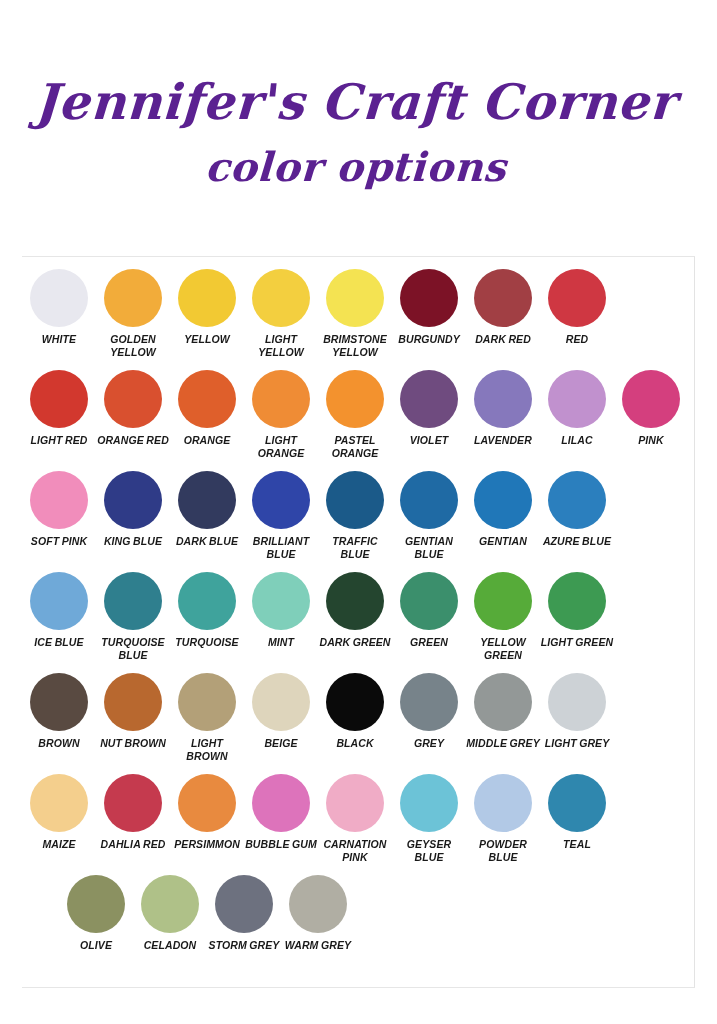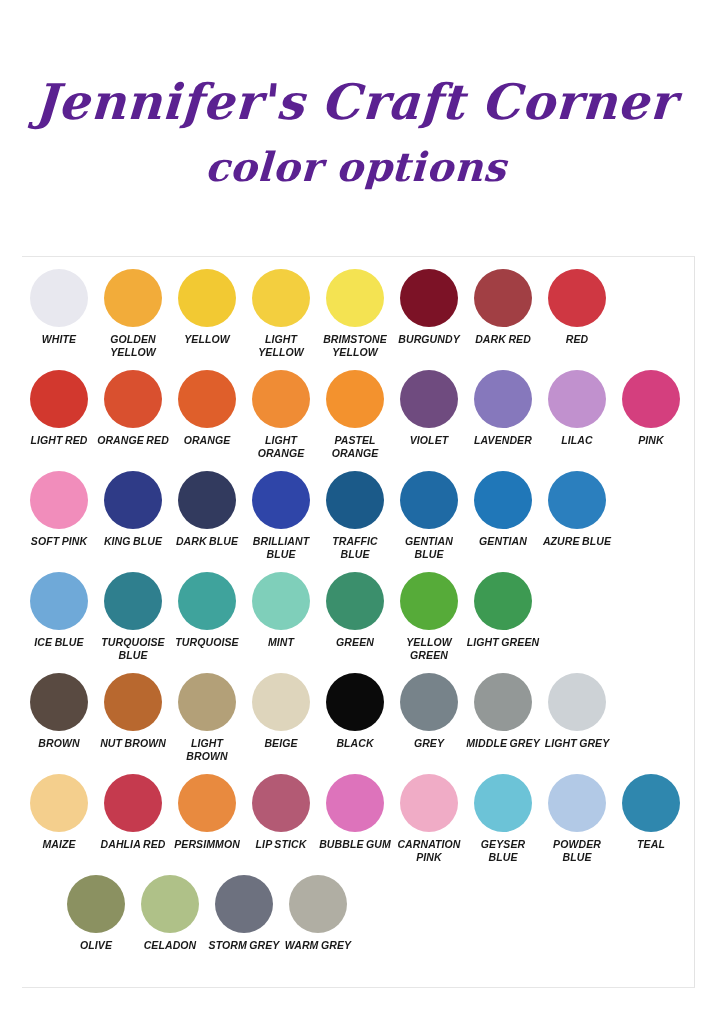--- a/index.html
+++ b/index.html
@@ -244,20 +244,24 @@
           </div>
           <div class="swatch-cell">
             <span class="dot" style="background: rgb(63, 163, 156);"></span>
             <span class="swatch-label">TURQUOISE</span>
           </div>
           <div class="swatch-cell">
             <span class="dot" style="background: rgb(127, 207, 186);"></span>
             <span class="swatch-label">MINT</span>
           </div>
           <div class="swatch-cell">
+            <span class="dot" style="background: rgb(36, 69, 47);"></span>
+            <span class="swatch-label">DARK GREEN</span>
+          </div>
+          <div class="swatch-cell">
             <span class="dot" style="background: rgb(59, 143, 108);"></span>
             <span class="swatch-label">GREEN</span>
           </div>
           <div class="swatch-cell">
             <span class="dot" style="background: rgb(86, 171, 57);"></span>
             <span class="swatch-label">YELLOW GREEN</span>
           </div>
           <div class="swatch-cell">
             <span class="dot" style="background: rgb(61, 154, 82);"></span>
             <span class="swatch-label">LIGHT GREEN</span>
@@ -304,24 +308,20 @@
           </div>
           <div class="swatch-cell">
             <span class="dot" style="background: rgb(197, 58, 78);"></span>
             <span class="swatch-label">DAHLIA RED</span>
           </div>
           <div class="swatch-cell">
             <span class="dot" style="background: rgb(232, 138, 63);"></span>
             <span class="swatch-label">PERSIMMON</span>
           </div>
           <div class="swatch-cell">
-            <span class="dot" style="background: rgb(179, 90, 116);"></span>
-            <span class="swatch-label">LIP STICK</span>
-          </div>
-          <div class="swatch-cell">
             <span class="dot" style="background: rgb(221, 115, 187);"></span>
             <span class="swatch-label">BUBBLE GUM</span>
           </div>
           <div class="swatch-cell">
             <span class="dot" style="background: rgb(240, 172, 198);"></span>
             <span class="swatch-label">CARNATION PINK</span>
           </div>
           <div class="swatch-cell">
             <span class="dot" style="background: rgb(108, 195, 215);"></span>
             <span class="swatch-label">GEYSER BLUE</span>

